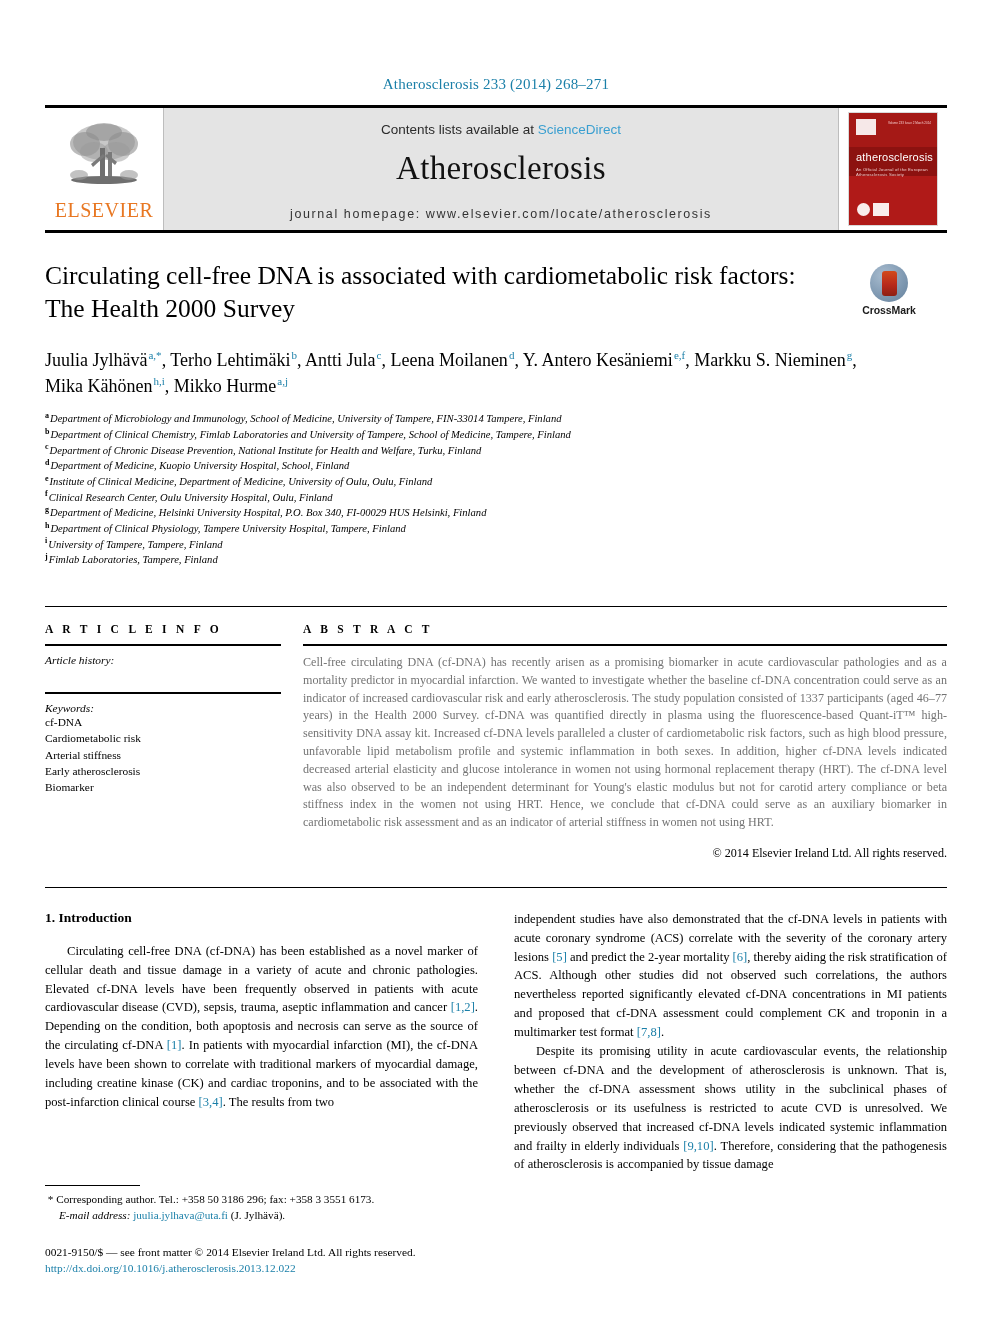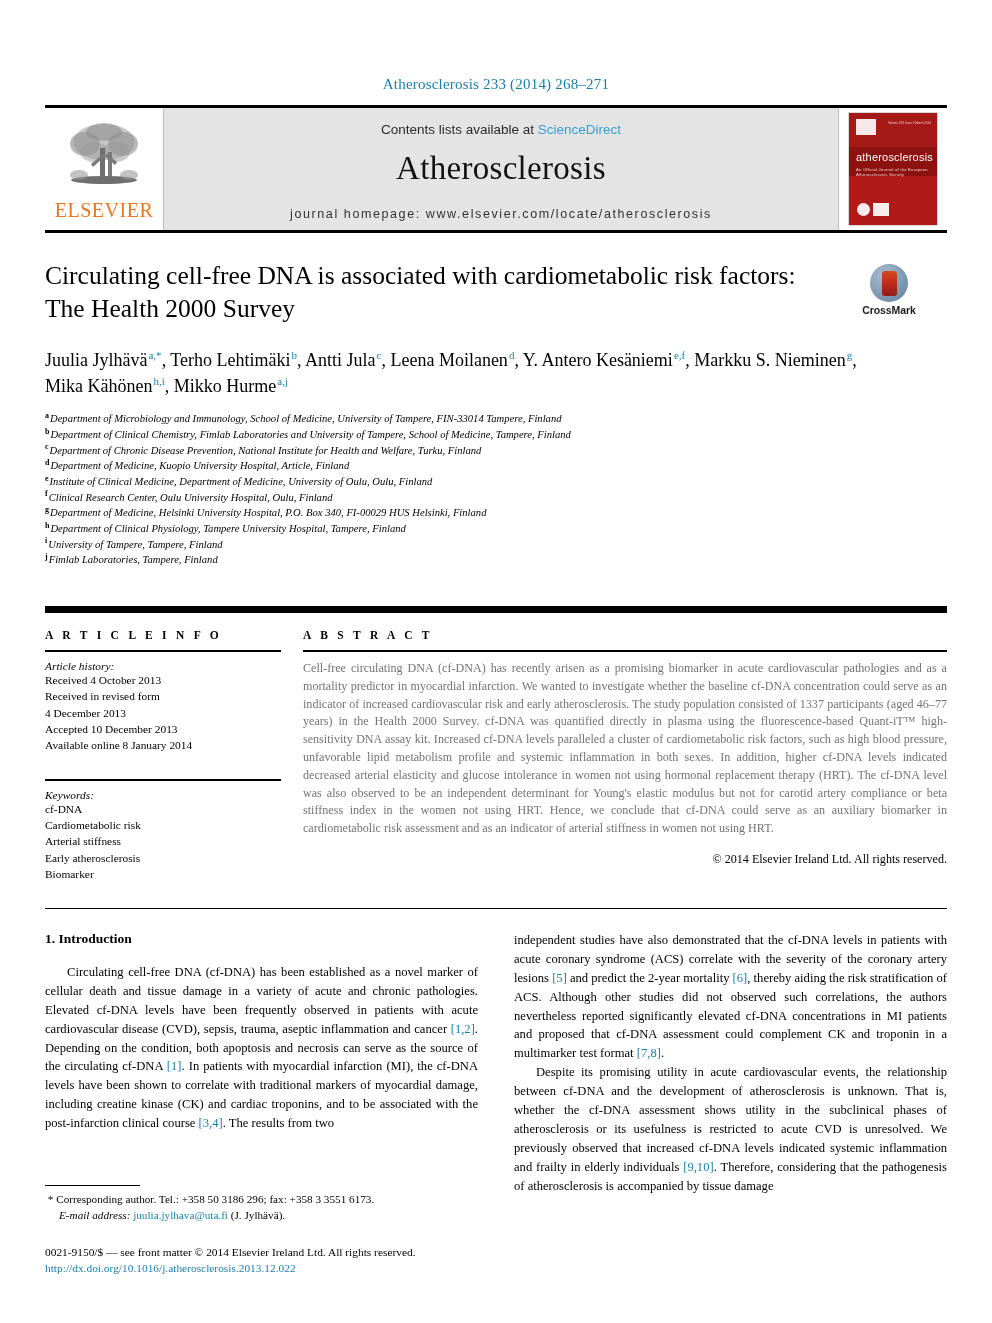--- a/index.html
+++ b/index.html
@@ -235,21 +235,21 @@
     font-size: 8px;
     vertical-align: super;
     line-height: 0;
     margin-right: 1px;
   }
 
   
   .info-abstract {
     margin: 38px 45px 0 45px;
     display: flex;
-    border-top: 7px solid #000000;
+    border-top: 1px solid #000000;
     padding-top: 16px;
   }
   .col-info {
     width: 258px;
     flex: 0 0 258px;
     padding-right: 22px;
     box-sizing: border-box;
   }
   .col-abstract {
     flex: 1 1 auto;
@@ -412,41 +412,34 @@
       <div class="crossmark-label">CrossMark</div>
     </div>
   </div>
 
   <div class="authors" id="authors"><span>Juulia Jylhävä</span><sup>a,*</sup><span>, </span><span>Terho Lehtimäki</span><sup>b</sup><span>, </span><span>Antti Jula</span><sup>c</sup><span>, </span><span>Leena Moilanen</span><sup>d</sup><span>, </span><span>Y. Antero Kesäniemi</span><sup>e,f</sup><span>, </span><span>Markku S. Nieminen</span><sup>g</sup><span>, </span><span>Mika Kähönen</span><sup>h,i</sup><span>, </span><span>Mikko Hurme</span><sup>a,j</sup></div>
 
   <div class="affiliations" id="affiliations">
       <div><span class="aff-mark">a</span><span>Department of Microbiology and Immunology, School of Medicine, University of Tampere, FIN-33014 Tampere, Finland</span></div>
       <div><span class="aff-mark">b</span><span>Department of Clinical Chemistry, Fimlab Laboratories and University of Tampere, School of Medicine, Tampere, Finland</span></div>
       <div><span class="aff-mark">c</span><span>Department of Chronic Disease Prevention, National Institute for Health and Welfare, Turku, Finland</span></div>
-      <div><span class="aff-mark">d</span><span>Department of Medicine, Kuopio University Hospital, Article, Finland</span></div>
+      <div><span class="aff-mark">d</span><span>Department of Medicine, Kuopio University Hospital, School, Finland</span></div>
       <div><span class="aff-mark">e</span><span>Institute of Clinical Medicine, Department of Medicine, University of Oulu, Oulu, Finland</span></div>
       <div><span class="aff-mark">f</span><span>Clinical Research Center, Oulu University Hospital, Oulu, Finland</span></div>
       <div><span class="aff-mark">g</span><span>Department of Medicine, Helsinki University Hospital, P.O. Box 340, FI-00029 HUS Helsinki, Finland</span></div>
       <div><span class="aff-mark">h</span><span>Department of Clinical Physiology, Tampere University Hospital, Tampere, Finland</span></div>
       <div><span class="aff-mark">i</span><span>University of Tampere, Tampere, Finland</span></div>
       <div><span class="aff-mark">j</span><span>Fimlab Laboratories, Tampere, Finland</span></div>
     </div>
 
   <div class="info-abstract">
     <div class="col-info">
       <div class="sect-head">A R T I C L E   I N F O</div>
       <div class="rule"></div>
       <div class="hist-label">Article history:</div>
-      <div id="history-lines">
-          <div class="hist-line">Received 4 October 2013</div>
-          <div class="hist-line">Received in revised form</div>
-          <div class="hist-line">4 December 2013</div>
-          <div class="hist-line">Accepted 10 December 2013</div>
-          <div class="hist-line">Available online 8 January 2014</div>
-        </div>
       <div class="kw-block">
         <div class="rule"></div>
         <div class="kw-label">Keywords:</div>
         <div id="keyword-lines">
             <div class="kw-line">cf-DNA</div>
             <div class="kw-line">Cardiometabolic risk</div>
             <div class="kw-line">Arterial stiffness</div>
             <div class="kw-line">Early atherosclerosis</div>
             <div class="kw-line">Biomarker</div>
           </div>

